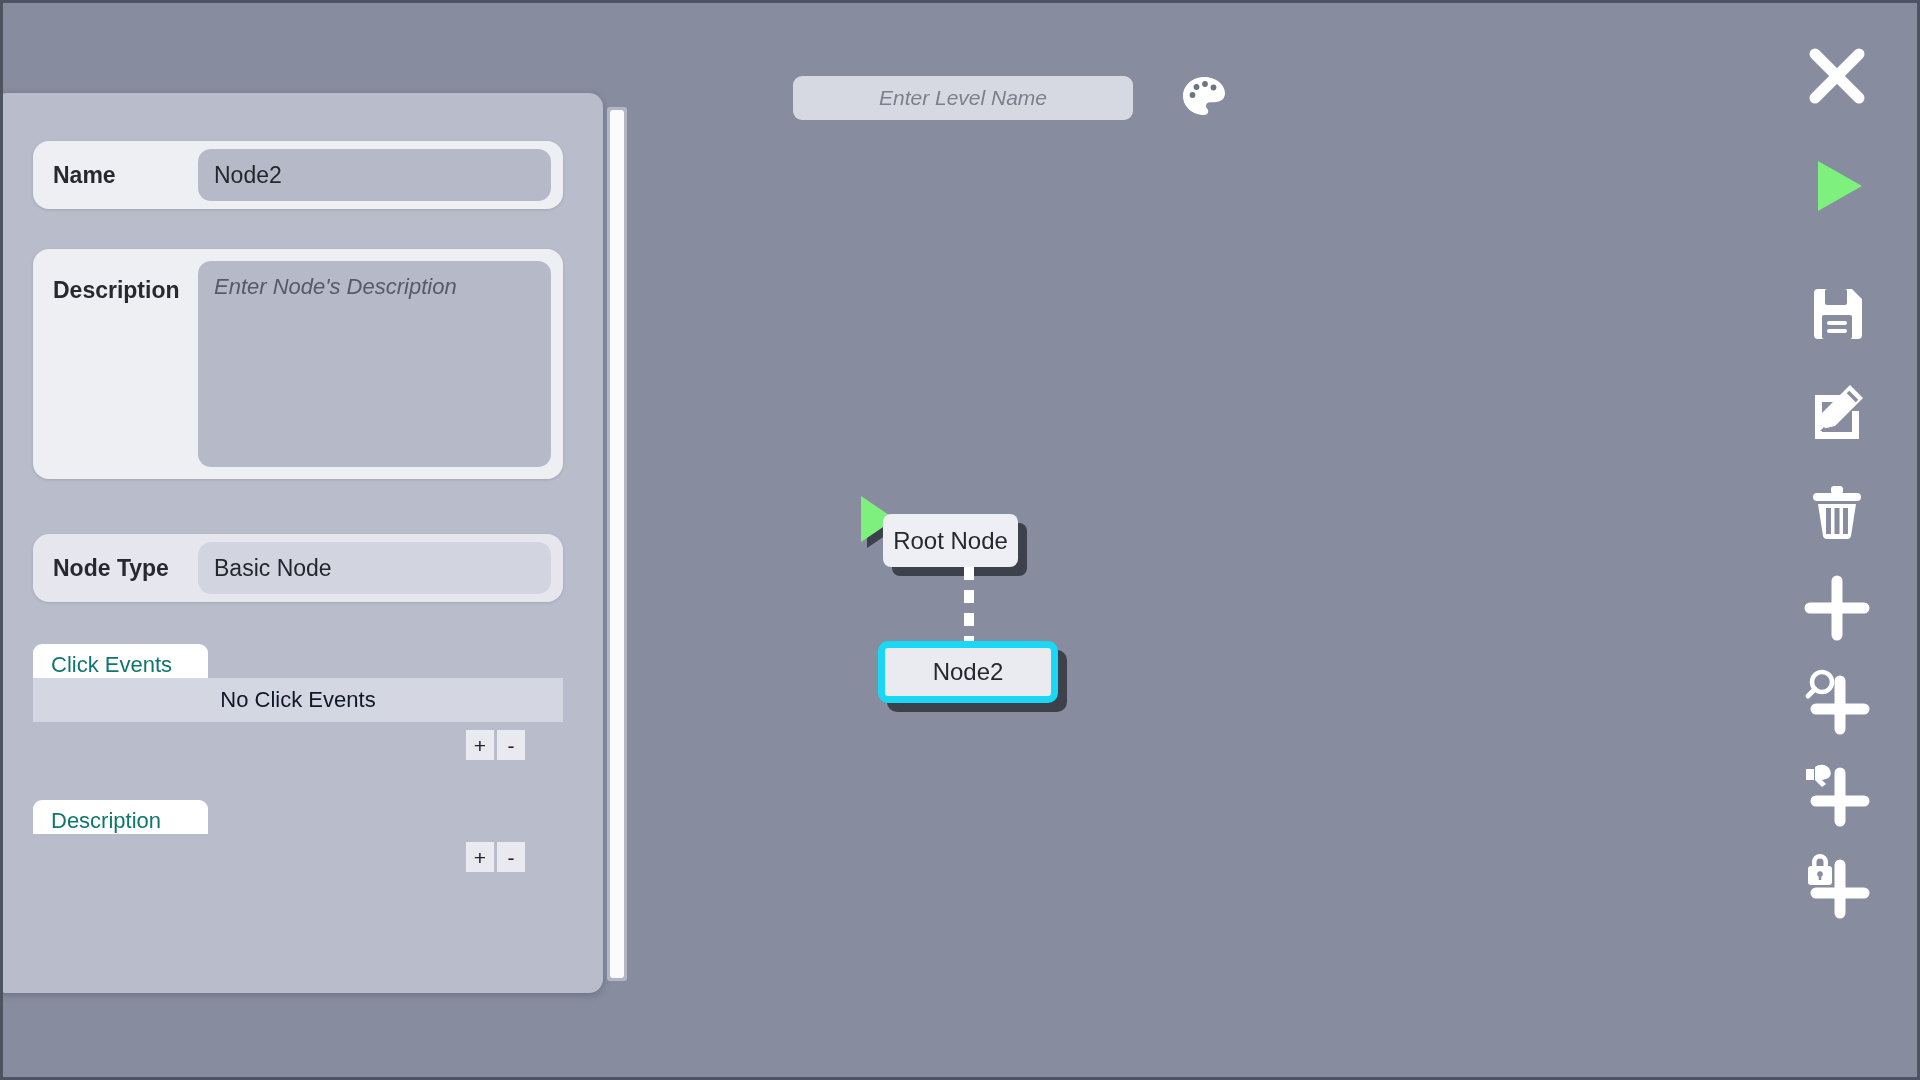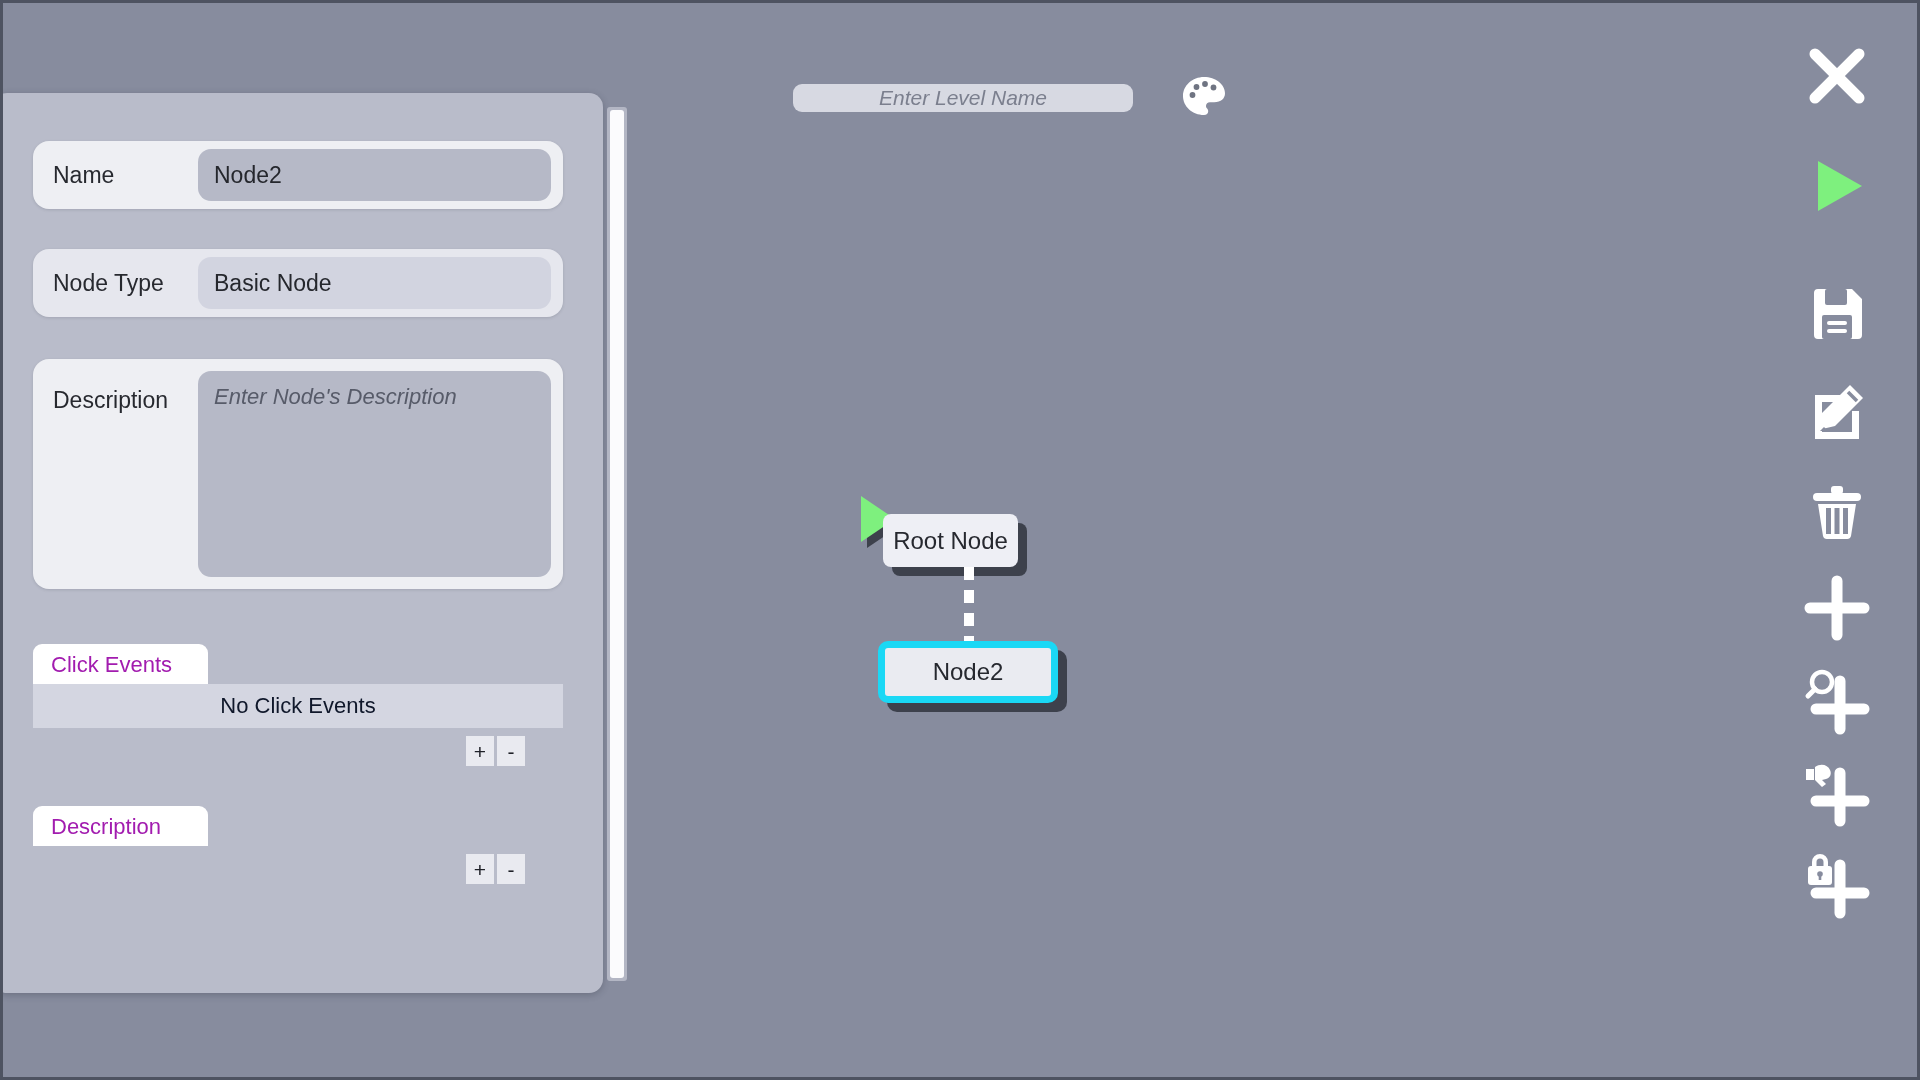--- a/index.html
+++ b/index.html
@@ -25,21 +25,21 @@
     position: absolute;
     top: 68px;
     left: 790px;
     display: flex;
     align-items: center;
     gap: 44px;
   }
 
   #level-name-input {
     width: 340px;
-    height: 28px;
+    height: 44px;
     border-radius: 9px;
     background: #d7d9e2;
     border: none;
     outline: none;
     text-align: center;
     font-family: "Liberation Sans", sans-serif;
     font-size: 21px;
     font-style: italic;
     color: #6f7382;
   }
@@ -103,20 +103,21 @@
     box-shadow: 0 1px 3px rgba(60,64,78,0.18);
   }
   .field-card.alt { background: #e6e7ee; }
 
   .field-label {
     font-size: 23px;
     color: #27292f;
     padding-left: 20px;
     width: 165px;
     flex: none;
+    font-weight: bold;
   }
 
   .field-value {
     flex: 1;
     height: 52px;
     border-radius: 13px;
     background: #b6b9c7;
     border: none;
     outline: none;
     font-family: "Liberation Sans", sans-serif;
@@ -154,23 +155,23 @@
     font-family: "Liberation Sans", sans-serif;
   }
 
   
   .list-section { margin-bottom: 40px; }
 
   .list-tab {
     display: inline-block;
     background: #ffffff;
     border-radius: 9px 9px 0 0;
-    padding: 8px 18px 6px 18px;
+    padding: 8px 18px 0 18px;
     font-size: 22px;
-    color: #a21caf;
+    color: #0f766e;
     min-width: 175px;
   }
   .list-body {
     background: #d4d6e1;
     height: 44px;
     display: flex;
     align-items: center;
     justify-content: center;
     font-size: 22px;
     color: #0f172a;
@@ -316,28 +317,28 @@
     </button>
   </div>
 
   <div id="inspector-panel">
 
     <div id="name-card" class="field-card">
       <div class="field-label">Name</div>
       <div class="field-value">Node2</div>
     </div>
 
+    <div id="description-card" class="field-card">
+      <div class="field-label">Description</div>
+      <div id="description-value" class="field-value">Enter Node's Description</div>
+    </div>
+
     <div id="nodetype-card" class="field-card alt">
       <div class="field-label">Node Type</div>
       <div class="field-value light">Basic Node</div>
-    </div>
-
-    <div id="description-card" class="field-card">
-      <div class="field-label">Description</div>
-      <div id="description-value" class="field-value">Enter Node's Description</div>
     </div>
 
     <div class="list-section">
       <div class="list-tab">Click Events</div>
       <div class="list-body">No Click Events</div>
       <div class="list-controls">
         <button class="ctrl-btn">+</button>
         <button class="ctrl-btn">-</button>
       </div>
     </div>

